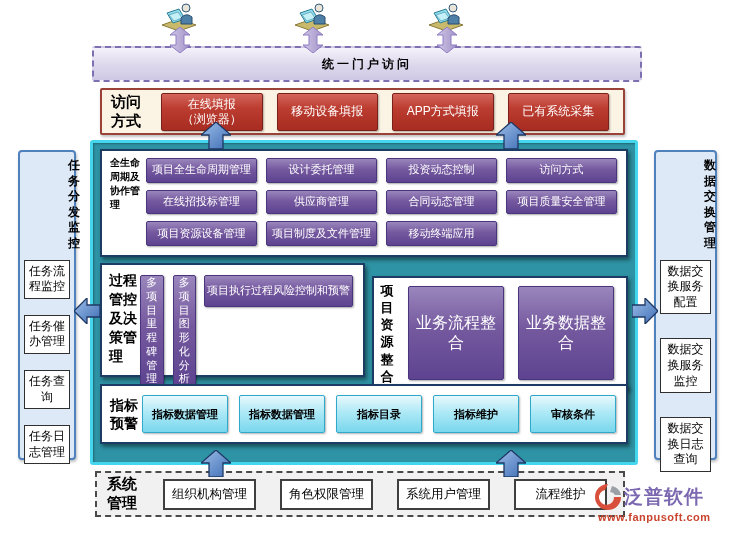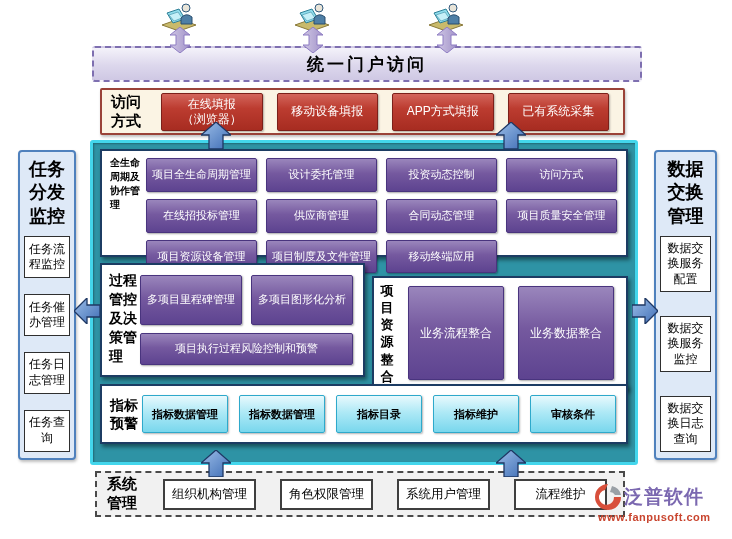--- a/index.html
+++ b/index.html
@@ -4,21 +4,21 @@
 <style>
   html,body{margin:0;padding:0;background:#fff;}
   .page{position:relative;width:732px;height:539px;background:#fff;overflow:hidden;
         font-family:"Liberation Sans","DejaVu Sans",sans-serif;color:#000;}
 
   
   .banner{position:absolute;left:92px;top:46px;width:546px;height:32px;
     background:linear-gradient(180deg,#F4F2FA 0%,#DCD7EC 55%,#CFC8E4 100%);
     border:2px dashed #7E6FB0;border-radius:3px;
     display:flex;align-items:center;justify-content:center;
-    font-size:17px;font-weight:bold;letter-spacing:3px;}
+    font-size:12px;font-weight:bold;letter-spacing:3px;}
 
   
   .access{position:absolute;left:100px;top:88px;width:525px;height:47px;
     background:#FBF4E4;border:2px solid #9A4238;border-radius:2px;
     display:flex;align-items:center;padding:0 14px 0 9px;box-sizing:border-box;
     box-shadow:1px 2px 3px rgba(0,0,0,.25);}
   .access-label{width:36px;font-size:15px;font-weight:bold;line-height:1.25;word-break:break-all;}
   .access-btns{flex:1;display:flex;gap:14px;margin-left:14px;}
   .btn-red{flex:1;height:36px;display:flex;align-items:center;justify-content:center;
     text-align:center;color:#fff;font-size:12px;line-height:1.2;white-space:pre-line;
@@ -34,32 +34,32 @@
   .sec1{left:100px;top:149px;width:528px;height:108px;}
   .sec2{left:100px;top:263px;width:265px;height:114px;}
   .sec2b{left:372px;top:276px;width:256px;height:114px;}
   .sec3{left:100px;top:384px;width:528px;height:60px;}
 
   .sec-label{font-weight:bold;word-break:break-all;}
   .lc-label{width:42px;font-size:10px;line-height:1.4;padding:5px 0 0 8px;box-sizing:border-box;}
   .lc-grid{flex:1;display:grid;grid-template-columns:repeat(4,1fr);grid-template-rows:repeat(3,1fr);
     gap:7px 9px;padding:7px 9px 9px 2px;}
   .btn-purple{display:flex;align-items:center;justify-content:center;text-align:center;
-    font-size:11px;line-height:1.25;color:#fff;padding:9px 2px;box-sizing:border-box;
+    font-size:11px;line-height:1.25;color:#fff;padding:0 2px;box-sizing:border-box;
     background:linear-gradient(180deg,#9A86BC 0%,#75599F 45%,#5D4390 100%);
     border:1px solid #49347E;border-radius:2px;box-shadow:1px 1px 2px rgba(0,0,0,.35);}
 
   .pr-label{width:36px;font-size:14px;line-height:1.35;padding:6px 0 0 7px;box-sizing:border-box;}
-  .pr-content{flex:1;display:flex;flex-direction:column;gap:8px;padding:10px 10px 10px 2px;}
+  .pr-content{flex:1;display:flex;flex-direction:row;gap:8px;padding:10px 10px 10px 2px;}
   .pr-row{flex:1;display:grid;grid-template-columns:1fr 1fr;gap:9px;}
   .p-wide{height:32px;}
 
   .int-label{width:22px;font-size:13px;line-height:1.32;padding:4px 0 0 4px;text-align:center;box-sizing:border-box;}
   .int-content{flex:1;display:flex;gap:14px;padding:8px 12px;}
-  .int-box{flex:1;font-size:12px;}
+  .int-box{flex:1;font-size:16px;}
 
   .ind-label{width:40px;display:flex;align-items:center;}
   .ind-label span{width:30px;font-size:14px;font-weight:bold;line-height:1.3;word-break:break-all;margin-left:8px;}
   .ind-btns{flex:1;display:flex;gap:11px;padding:9px 10px 9px 0;}
   .btn-cyan{flex:1;display:flex;align-items:center;justify-content:center;text-align:center;
     font-size:11px;font-weight:bold;line-height:1.3;word-break:break-all;padding:1px 3px;box-sizing:border-box;
     background:linear-gradient(180deg,#E8F9FD 0%,#AEE9F6 45%,#79D7ED 100%);
     border:1px solid #2EA9CB;border-radius:2px;box-shadow:1px 1px 2px rgba(0,0,0,.3);}
 
   
@@ -70,22 +70,22 @@
   .sys-btns{flex:1;display:flex;gap:24px;margin-left:12px;}
   .btn-white{flex:1;height:27px;background:#fff;border:2px solid #3F3F3F;
     display:flex;align-items:center;justify-content:center;font-size:12.5px;}
 
   
   .sidebar{position:absolute;background:#DEE9F7;border:2px solid #4F81BD;border-radius:4px;
     display:flex;flex-direction:column;padding:6px 4px;box-sizing:border-box;
     box-shadow:1px 2px 3px rgba(0,0,0,.25);}
   .sidebar-left{left:18px;top:150px;width:58px;height:310px;}
   .sidebar-right{left:654px;top:150px;width:63px;height:310px;}
-  .sidebar-title{font-weight:bold;font-size:18px;text-align:center;line-height:1.3;
-    word-break:break-all;margin-bottom:8px;}
+  .sidebar-title{font-weight:bold;font-size:12px;text-align:center;line-height:1.3;
+    word-break:break-all;margin-bottom:8px;margin-left:44px;}
   .side-items{flex:1;display:flex;flex-direction:column;}
   .sidebar-left .side-items{gap:16px;}
   .sidebar-right .side-items{gap:24px;}
   .side-item{flex:1;background:#fff;border:1.5px solid #2F2F2F;
     display:flex;align-items:center;justify-content:center;text-align:center;
     font-size:12px;line-height:1.3;word-break:break-all;padding:3px 2px;}
 
   
   .abs{position:absolute;z-index:6;}
   .arrow svg,.usericon svg,.logo-icon svg{display:block;}
@@ -232,22 +232,22 @@
       <div class="btn-white">系统用户管理</div>
       <div class="btn-white">流程维护</div>
     </div>
   </div>
 
   <div class="sidebar sidebar-left">
     <div class="sidebar-title">任务分发监控</div>
     <div class="side-items">
       <div class="side-item">任务流程监控</div>
       <div class="side-item">任务催办管理</div>
+      <div class="side-item">任务查询</div>
       <div class="side-item">任务日志管理</div>
-      <div class="side-item">任务查询</div>
     </div>
   </div>
 
   <div class="sidebar sidebar-right">
     <div class="sidebar-title">数据交换管理</div>
     <div class="side-items">
       <div class="side-item">数据交换服务配置</div>
       <div class="side-item">数据交换服务监控</div>
       <div class="side-item">数据交换日志查询</div>
     </div>

